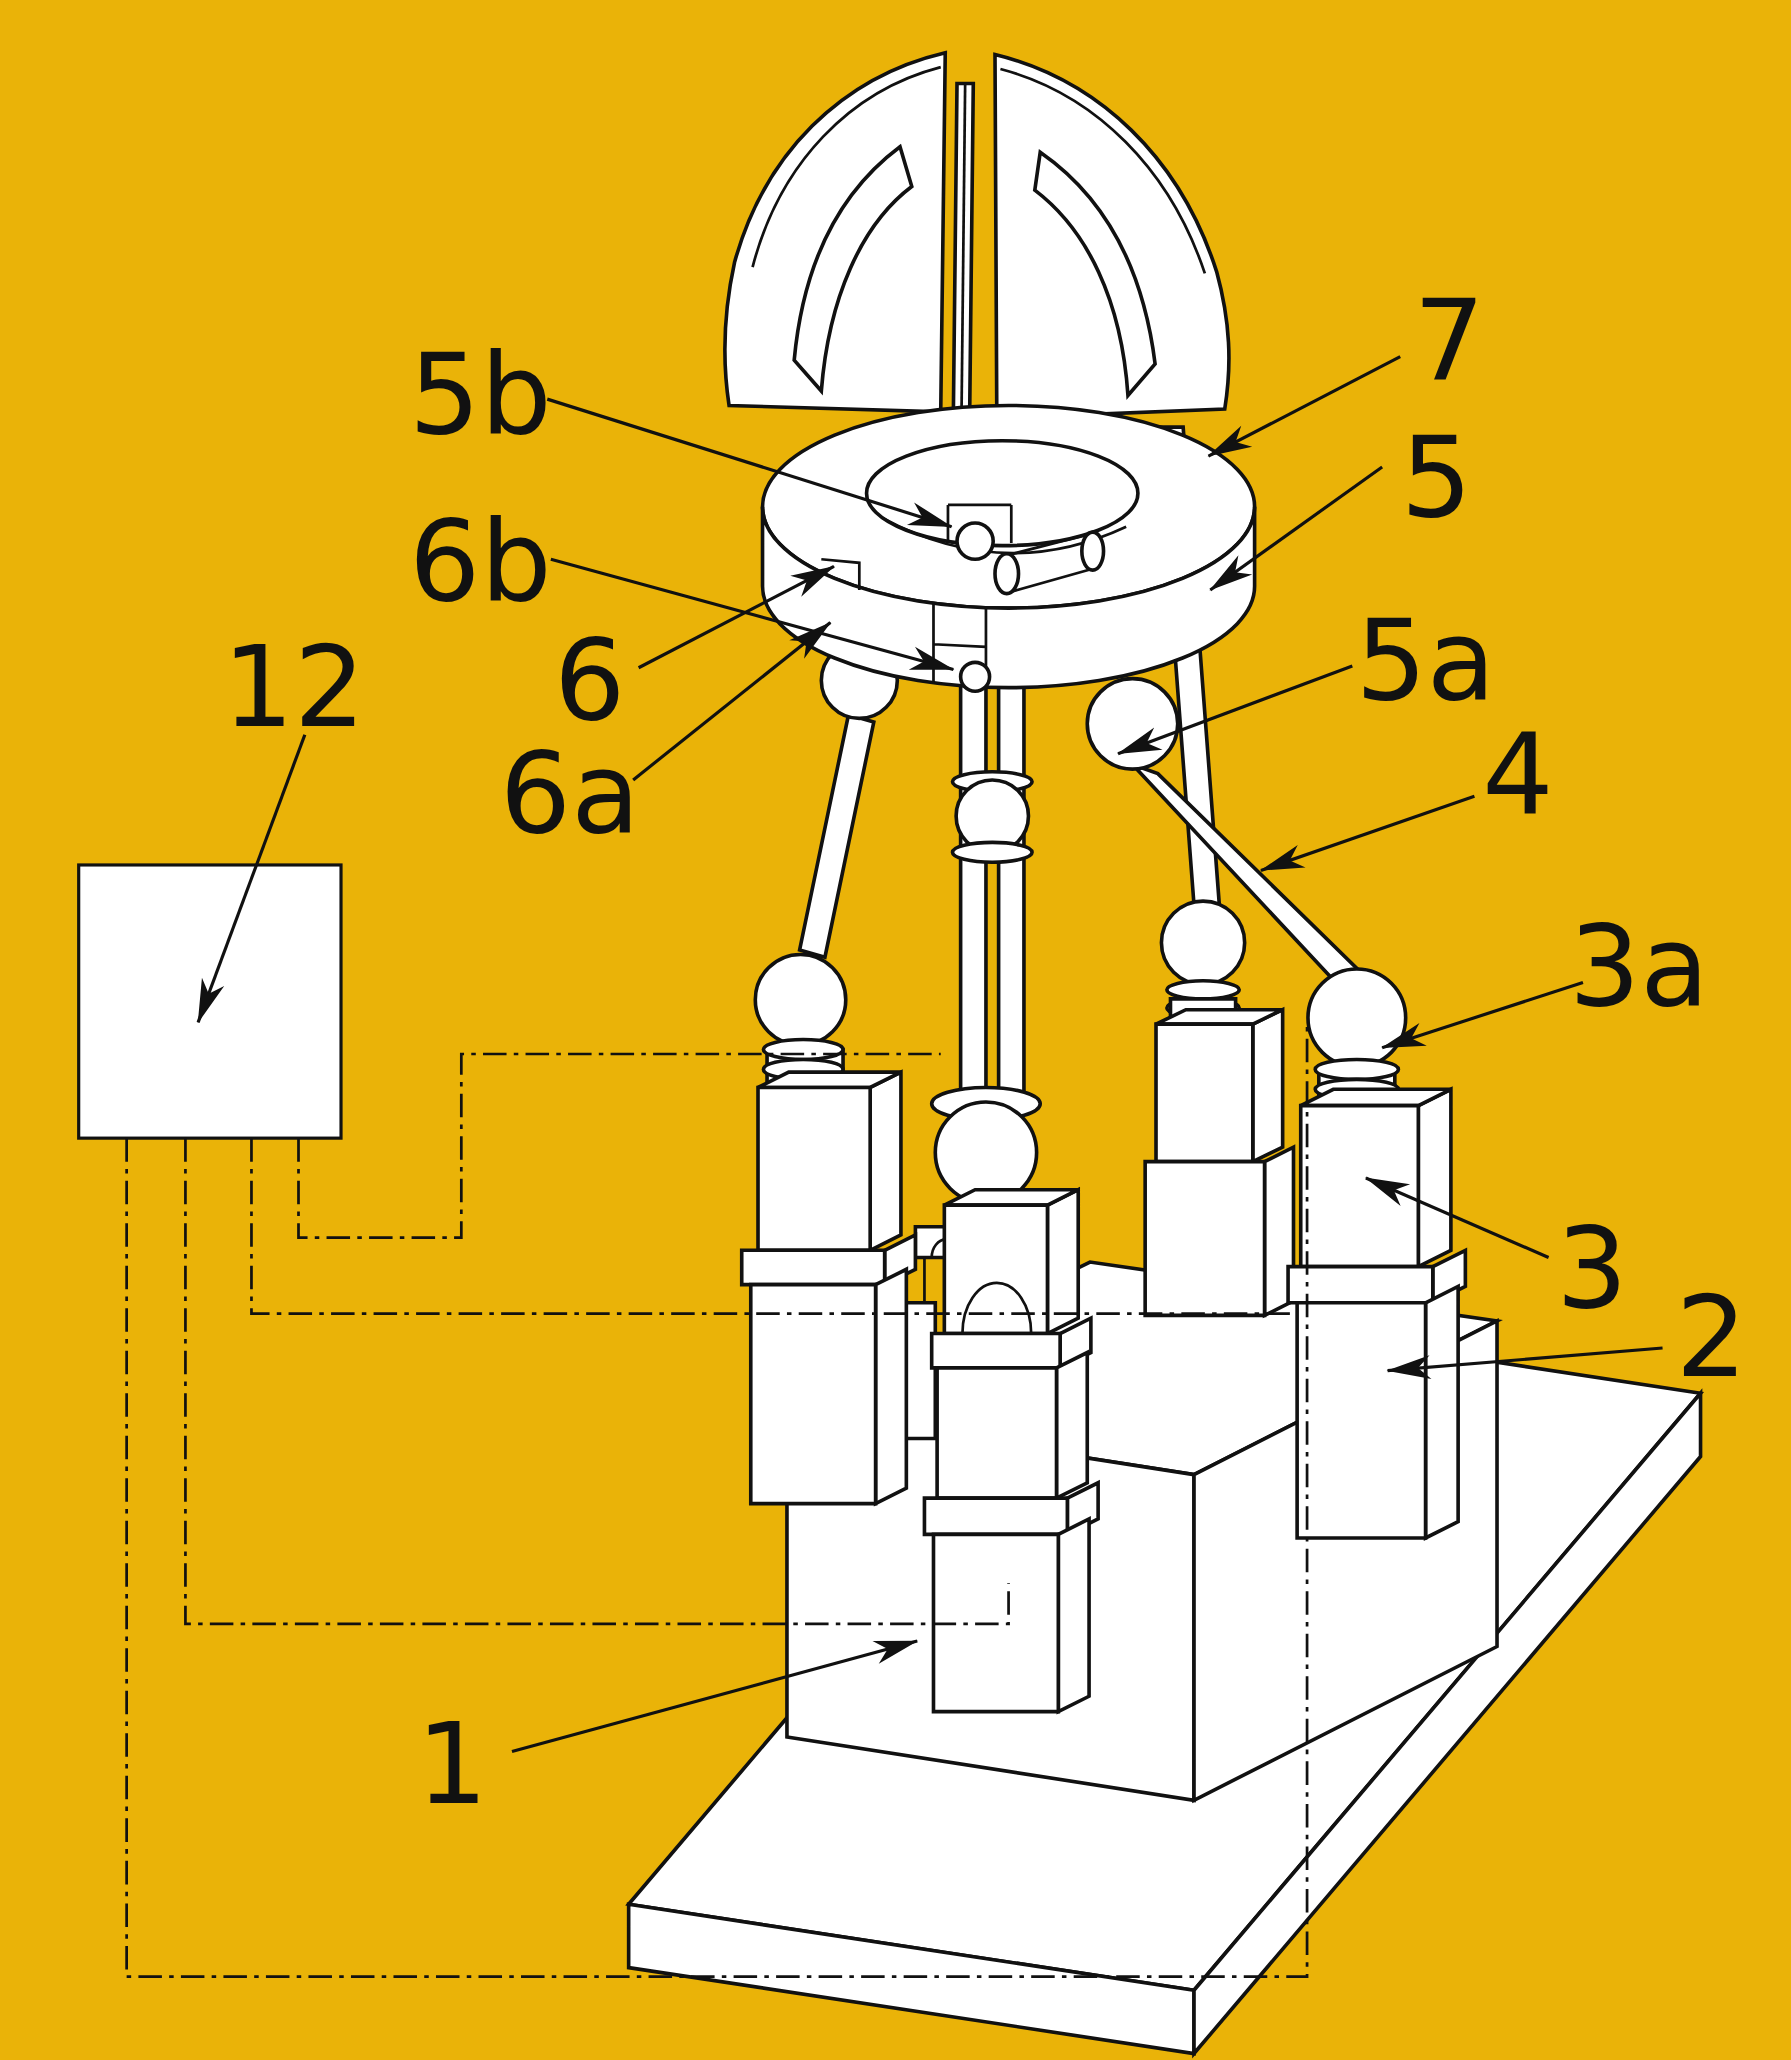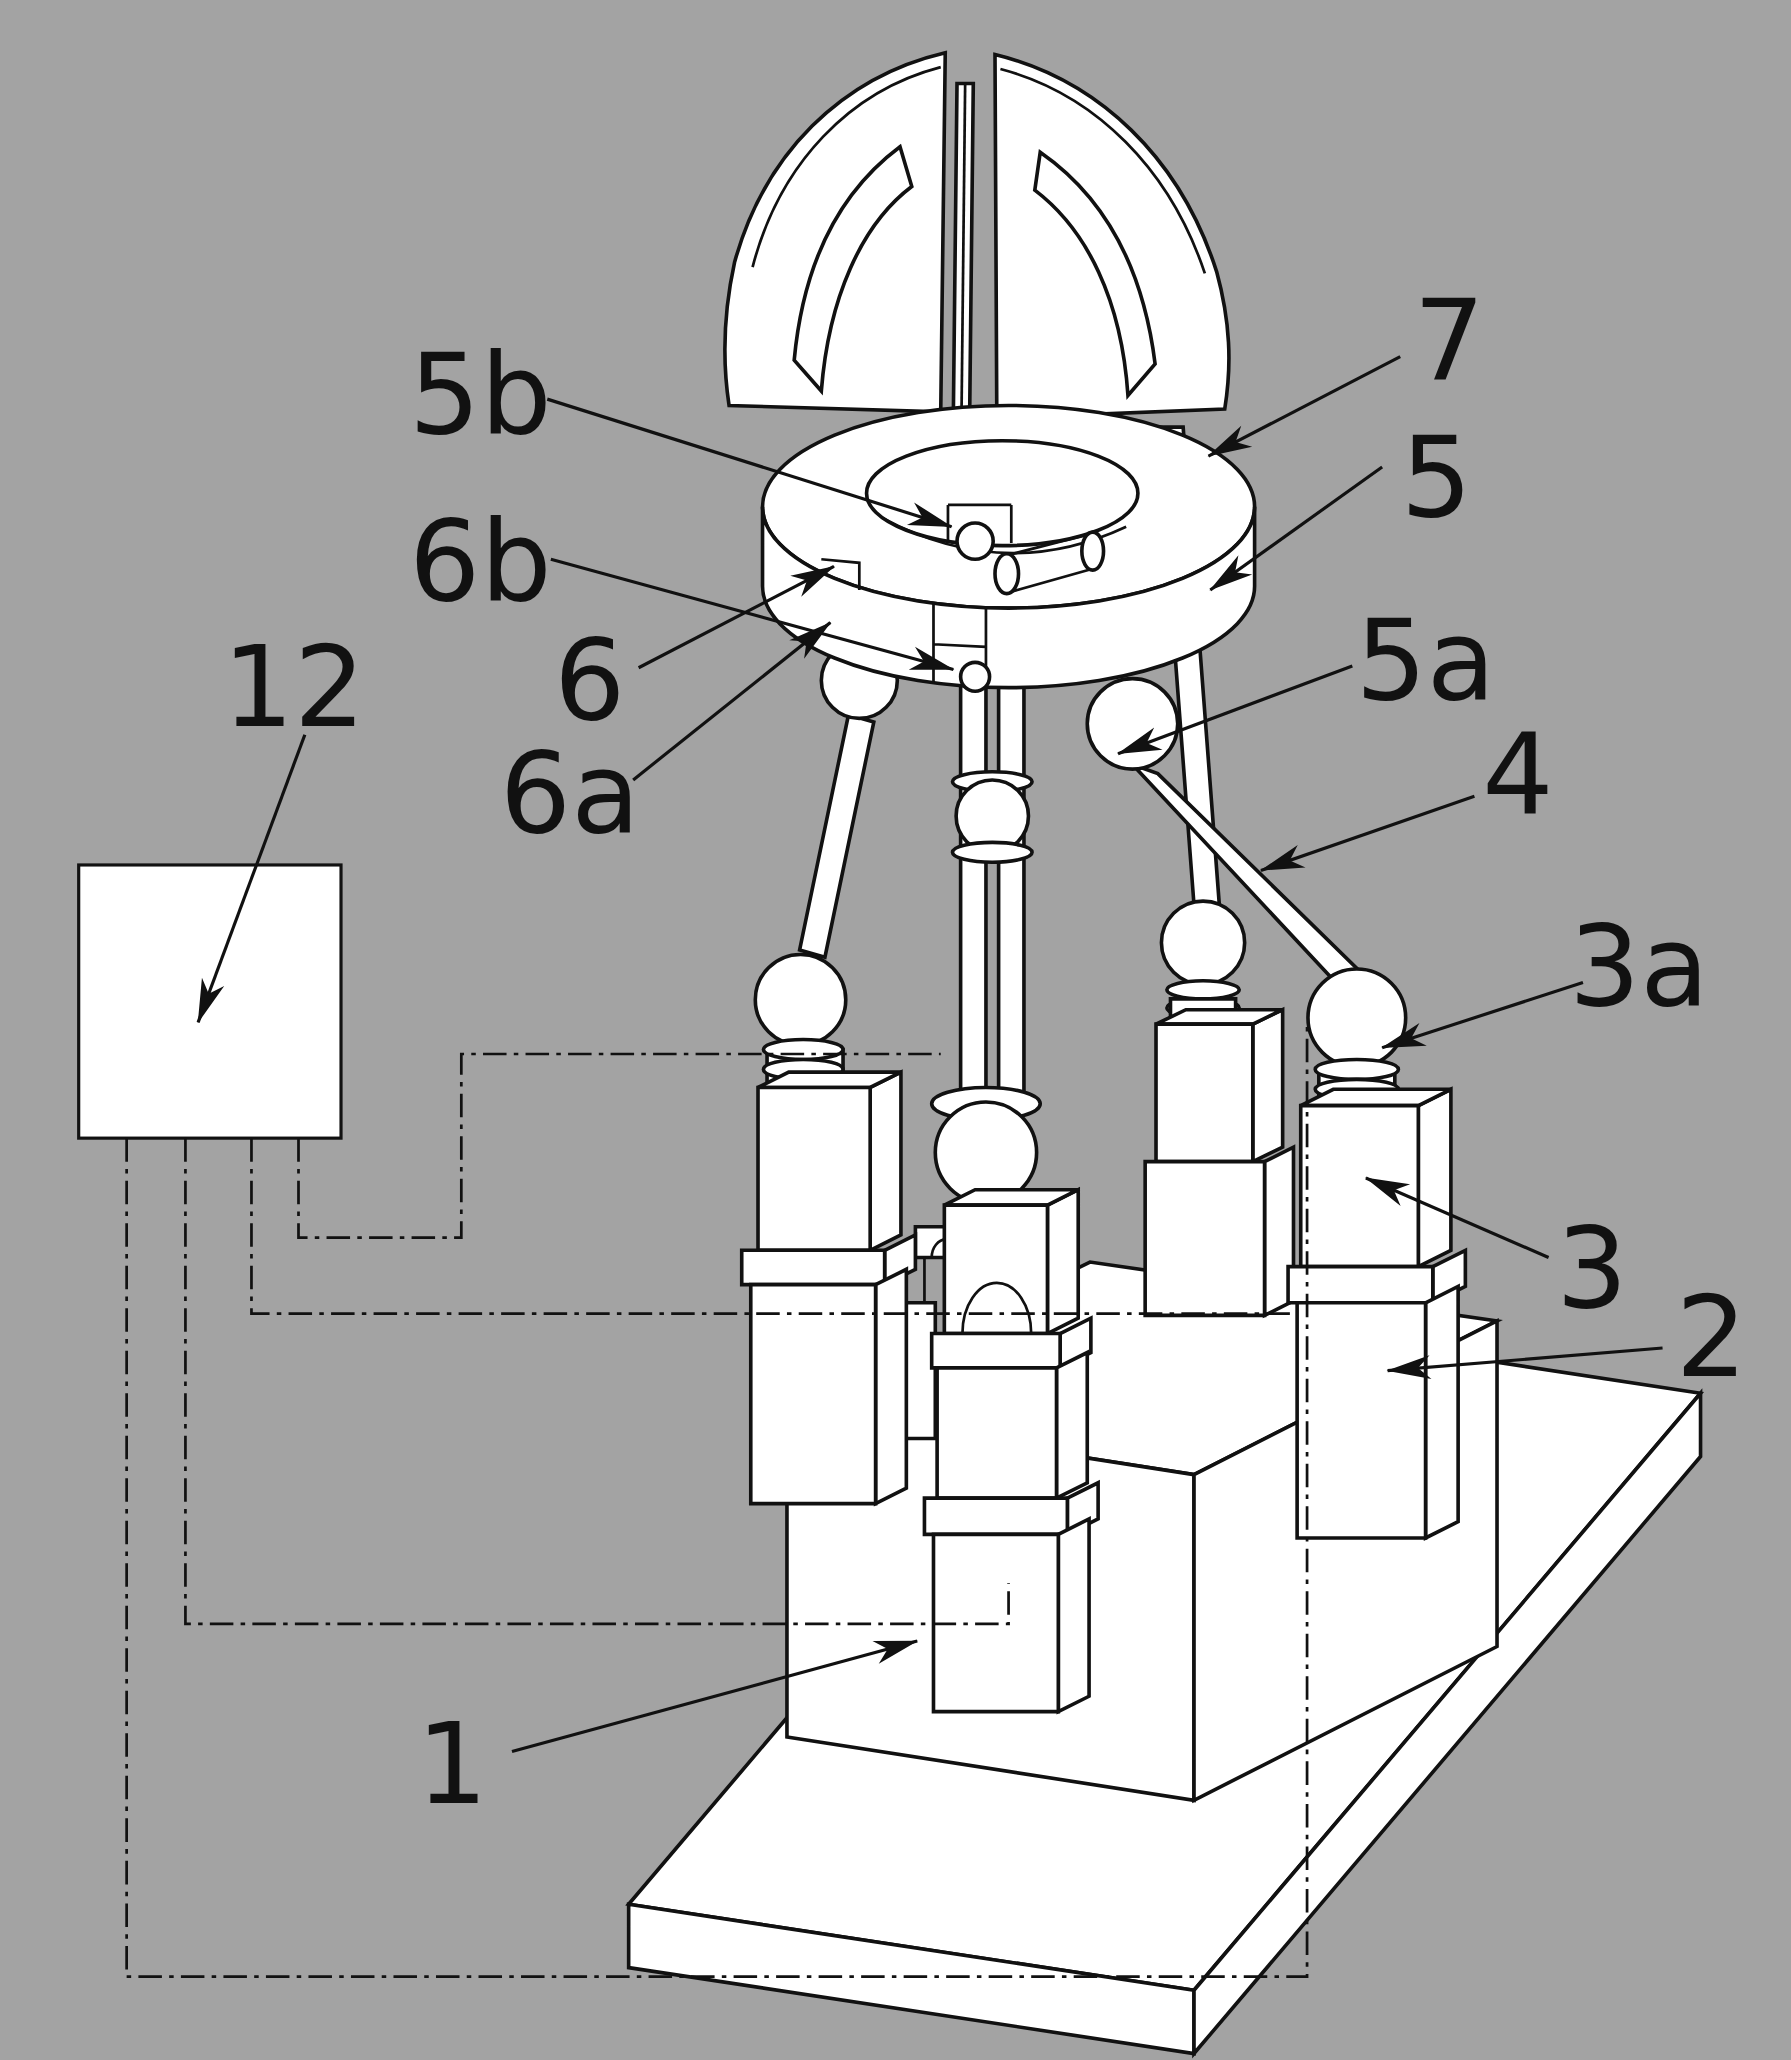--- a/index.html
+++ b/index.html
@@ -1,16 +1,16 @@
 <!DOCTYPE html>
 <html style="font-size:14.5px"><head>
 <meta charset="utf-8">
 <style>
   html,body{margin:0;padding:0;background:#ffffff;}
-  .stage{position:relative;width:1791px;height:2061px;background:#a3a3a3;overflow:hidden;
+  .stage{position:relative;width:1791px;height:2061px;background:#eab308;overflow:hidden;
          font-family:"DejaVu Sans", "Liberation Sans", sans-serif;}
   svg{position:absolute;left:0;top:0;}
   .w {stroke:#111111;stroke-width:4;fill:#ffffff;}
   .thin{stroke:#111111;stroke-width:3;fill:none;}
   .wire{stroke:#111111;stroke-width:3;fill:none;stroke-dasharray:26 8 5 8;}
   .leader{stroke:#111111;stroke-width:3.5;fill:none;}
   .callout{font-size:124px;fill:#111111;text-anchor:middle;}
 </style>
 </head>
 <body>

